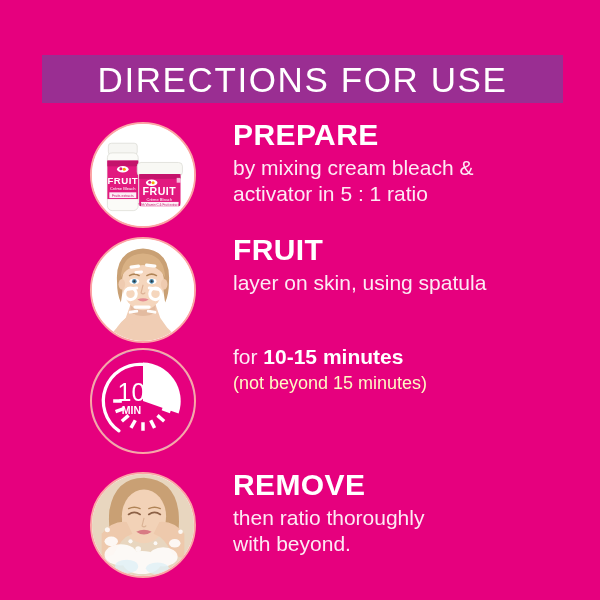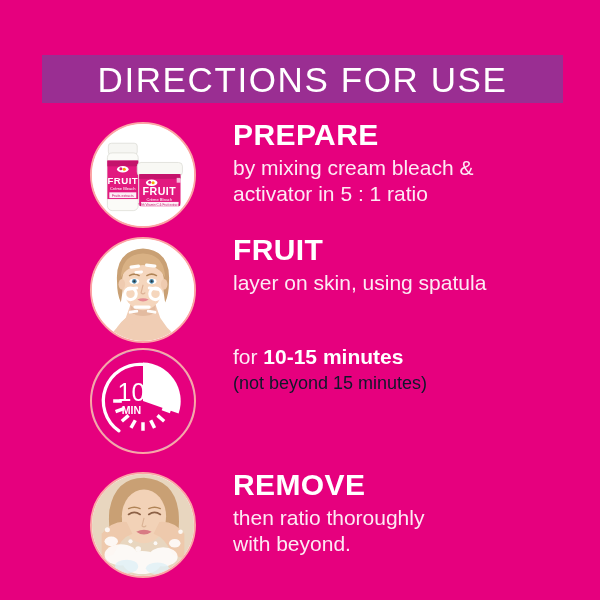--- a/index.html
+++ b/index.html
@@ -104,21 +104,21 @@
     font-size: 21px;
     line-height: 26px;
     margin: 0;
     font-weight: 400;
   }
   .step-body .strong {
     font-weight: bold;
     color: #ffffff;
   }
   .step-note {
-    color: #0f172a;
+    color: #fef9c3;
     font-size: 18px;
     line-height: 23px;
     margin: 2px 0 0 0;
   }
 
   
   .prod-svg, .face-svg, .timer-svg, .wash-svg {
     display: block;
     width: 100%;
     height: 100%;

